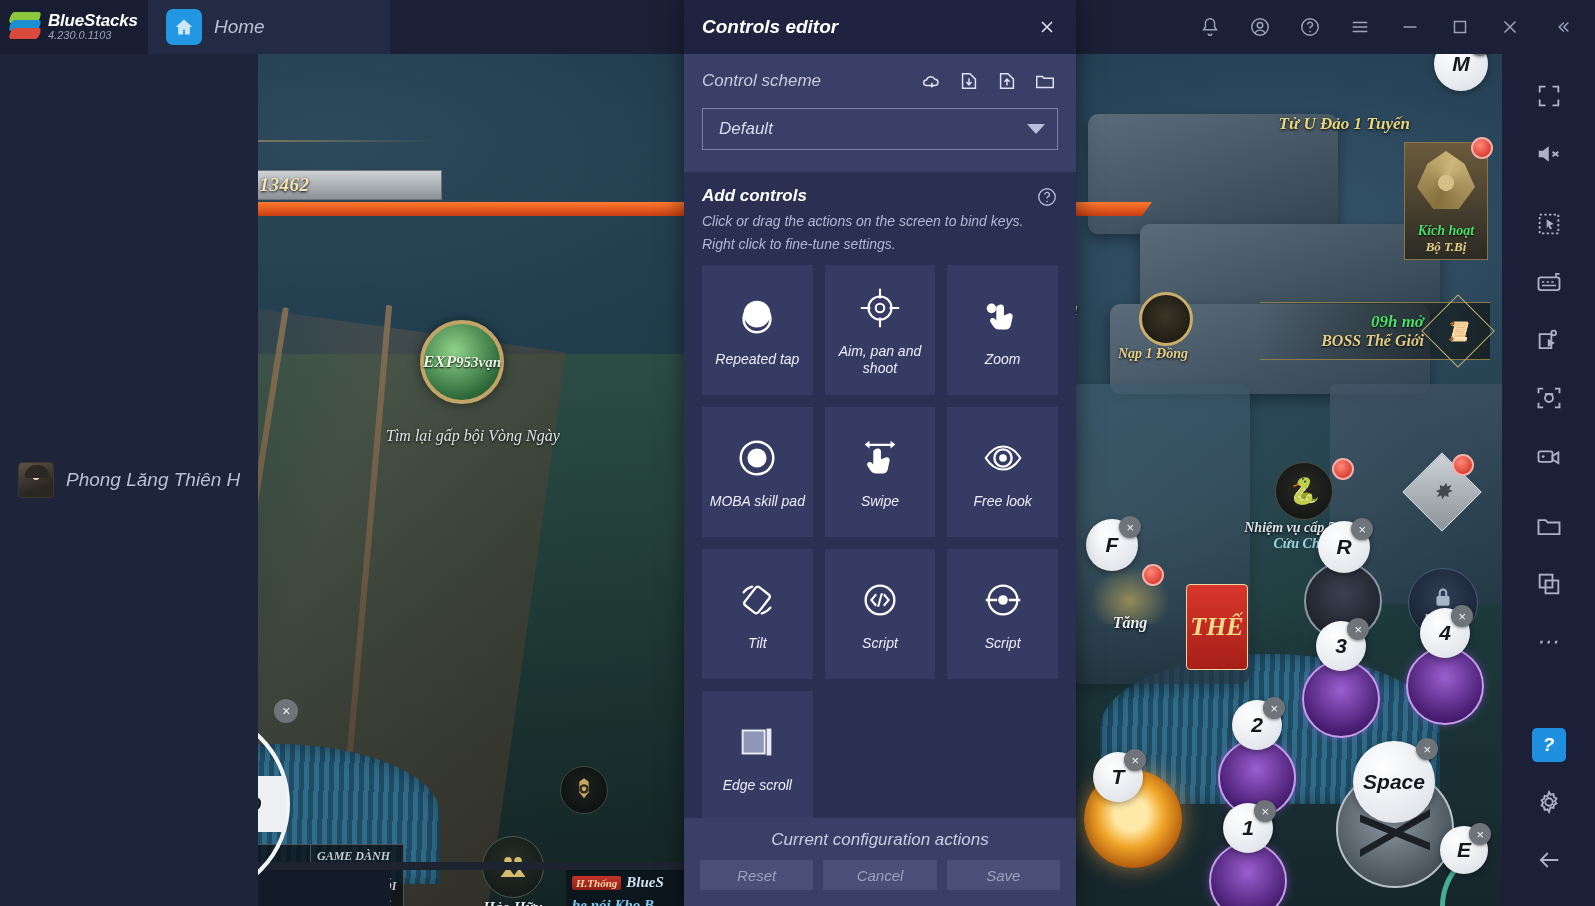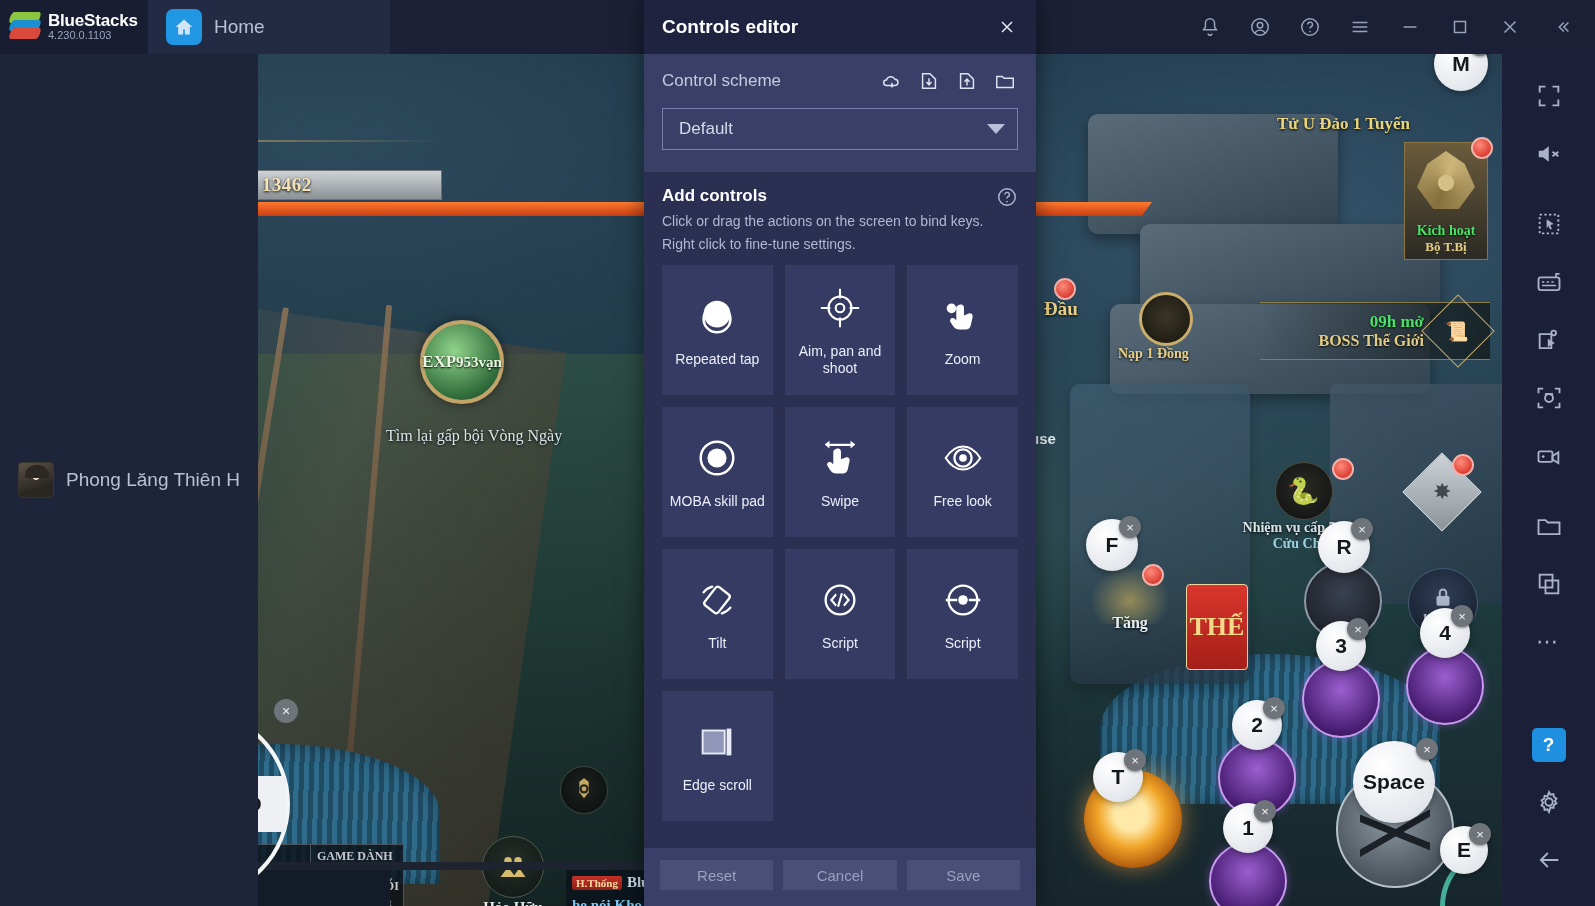--- a/index.html
+++ b/index.html
@@ -2,21 +2,21 @@
 <html><head>
 <meta charset="utf-8">
 <style>
   * { box-sizing: border-box; margin: 0; padding: 0; }
   html, body {
     width: 1595px; height: 906px;
     overflow: hidden;
     background: #0d1220;
     font-family: "Liberation Sans", sans-serif;
   }
-  #app { position: relative; width: 1595px; height: 734px; }
+  #app { position: relative; width: 1595px; height: 734px; font-style: italic; }
 
   
   .titlebar {
     position: absolute; left: 0; top: 0; width: 1595px; height: 54px;
     background: #1b2036; display: flex; align-items: stretch; z-index: 50;
   }
   .brand {
     width: 148px; display: flex; align-items: center; gap: 8px;
     padding-left: 10px; background: #181d31;
   }
@@ -392,21 +392,21 @@
               clip-path: polygon(0 0,100% 0,100% 72%,50% 100%,0 72%); }
   .dk.down  { left: 66px; top: 118px; width: 56px; height: 64px;
               clip-path: polygon(50% 0,100% 28%,100% 100%,0 100%,0 28%); }
   .dk.left  { left: 8px;  top: 63px;  width: 64px; height: 56px;
               clip-path: polygon(0 0,72% 0,100% 50%,72% 100%,0 100%); }
   .dk.right { left: 118px;top: 63px;  width: 64px; height: 56px;
               clip-path: polygon(28% 0,100% 0,100% 100%,28% 100%,0 50%); }
 
   
   .dialog {
-    position: absolute; left: 644px; top: 0; width: 392px; height: 906px;
+    position: absolute; left: 684px; top: 0; width: 392px; height: 906px;
     background: #2b2f52; z-index: 80; display: flex; flex-direction: column;
     box-shadow: 0 0 22px rgba(0,0,0,.5);
   }
   .dlg-head {
     height: 54px; background: #1f2340; display: flex; align-items: center;
     padding: 0 14px 0 18px; flex: none;
   }
   .dlg-title { color: #fff; font-size: 19px; font-weight: bold; flex: 1; }
   .dlg-close { width: 30px; height: 30px; display: flex; align-items: center; justify-content: center; }
   .dlg-close svg { width: 20px; height: 20px; stroke: #e6e8f2; stroke-width: 1.8; }
@@ -959,20 +959,21 @@
           <svg viewBox="0 0 48 48">
             <rect x="9" y="12" width="23" height="24" fill="#8f96b8" stroke="#e9ebf6" stroke-width="2"></rect>
             <rect x="34" y="10" width="5" height="28" fill="#e9ebf6"></rect>
           </svg>
         </div>
         <div class="tile-lab">Edge scroll</div>
       </div>
     </div>
 
     <div class="dlg-foot">
+      <div class="foot-title">Current configuration actions</div>
       <div class="foot-btns">
         <div class="foot-btn">Reset</div>
         <div class="foot-btn">Cancel</div>
         <div class="foot-btn">Save</div>
       </div>
     </div>
   </div>
 
   <div class="sidebar">
     <div class="sb-btn">

